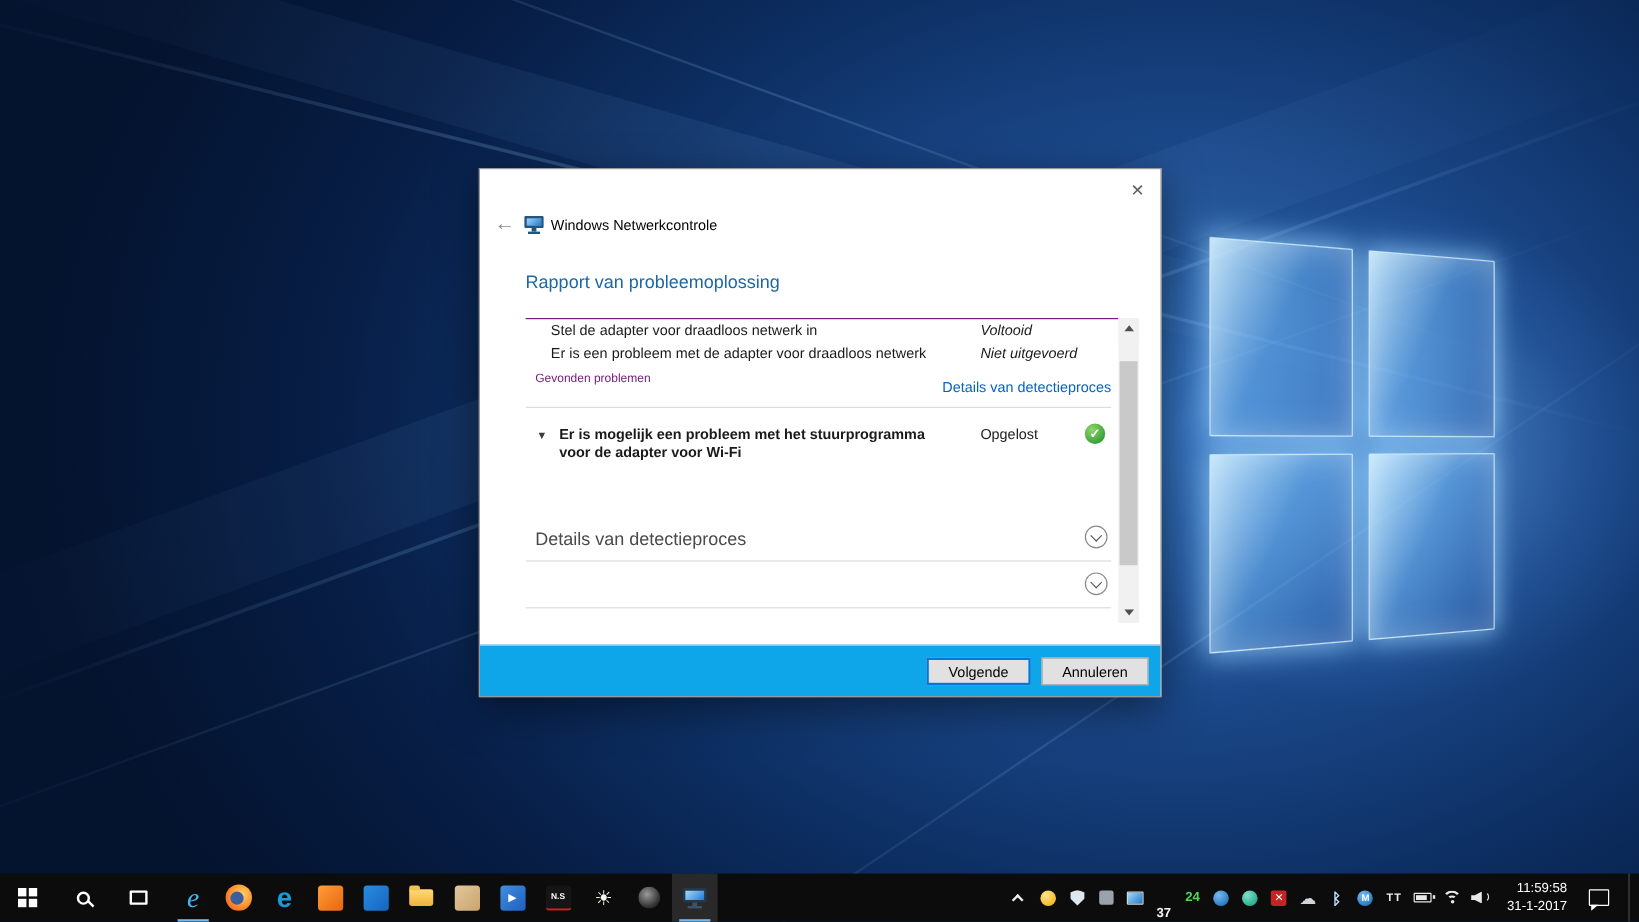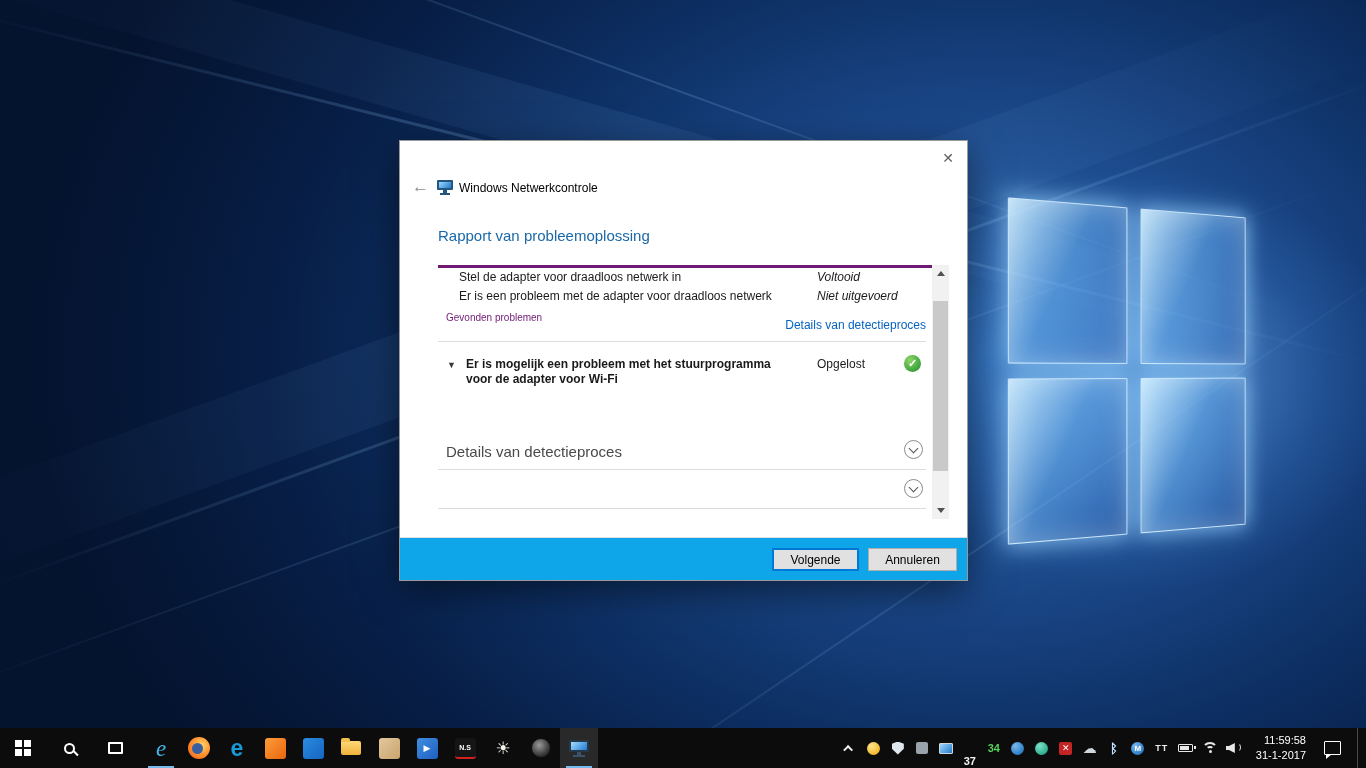--- a/index.html
+++ b/index.html
@@ -34,21 +34,21 @@
       font-size:14px; display:flex; align-items:center; justify-content:center; cursor:pointer; }
   .back-btn { position:absolute; left:12px; top:36px; font-size:17px; color:#8a8a8a; cursor:pointer; }
   .mini-monitor { position:absolute; left:37px; top:39px; width:18px; height:16px; }
   .mini-monitor .scr { position:absolute; left:0; top:0; width:16px; height:10px;
       background:linear-gradient(135deg,#9fd8ff,#2279c9); border:2px solid #23567e; border-radius:1px; }
   .mini-monitor .std { position:absolute; left:6px; top:10px; width:4px; height:3px; background:#23567e; }
   .mini-monitor .base { position:absolute; left:3px; top:13px; width:10px; height:2px; background:#23567e; }
   .dlg-title { position:absolute; left:59px; top:40px; font-size:12px; color:#000; }
   .dlg-heading { position:absolute; left:38px; top:86px; font-size:15px; color:#1a68a8; }
 
-  .content { position:absolute; left:38px; top:124px; width:494px; height:254px; border-top:3px solid #701a75; overflow:hidden; }
+  .content { position:absolute; left:38px; top:124px; width:494px; height:254px; border-top:1px solid #701a75; overflow:hidden; }
   .r-row { position:absolute; width:488px; }
   .r-label { position:absolute; left:21px; top:0; white-space:nowrap; }
   .r-status { position:absolute; left:379px; top:0; font-style:italic; white-space:nowrap; }
   .problems-title { position:absolute; left:8px; top:44px; font-size:10px; color:#701a75; }
   .detect-link { position:absolute; right:6px; top:50px; color:#0563c1; cursor:pointer; }
   .rule { position:absolute; left:0; width:488px; border-top:1px solid #dcdcdc; }
   .issue-marker { position:absolute; left:9px; top:92px; font-size:9px; color:#3b3b3b; }
   .issue-title { position:absolute; left:28px; top:89px; width:332px; font-weight:bold; line-height:1.28; }
   .issue-status { position:absolute; left:379px; top:89px; }
   .check { position:absolute; left:466px; top:87px; width:17px; height:17px; border-radius:50%;
@@ -283,21 +283,21 @@
     <span class="tray-ico">
         <span class="shield"></span>
       </span>
     <span class="tray-ico">
         <span class="chip"></span>
       </span>
     <span class="tray-ico">
         <span class="tinymon"></span>
       </span>
     <span class="tray-ico temp white">37</span>
-    <span class="tray-ico temp green">34</span>
+    <span class="tray-ico temp green">24</span>
     <span class="tray-ico">
         <span class="dot blue"></span>
       </span>
     <span class="tray-ico">
         <span class="dot teal"></span>
       </span>
     <span class="tray-ico">
         <span class="redsq">✕</span>
       </span>
     <span class="tray-ico cloudg">☁</span>

